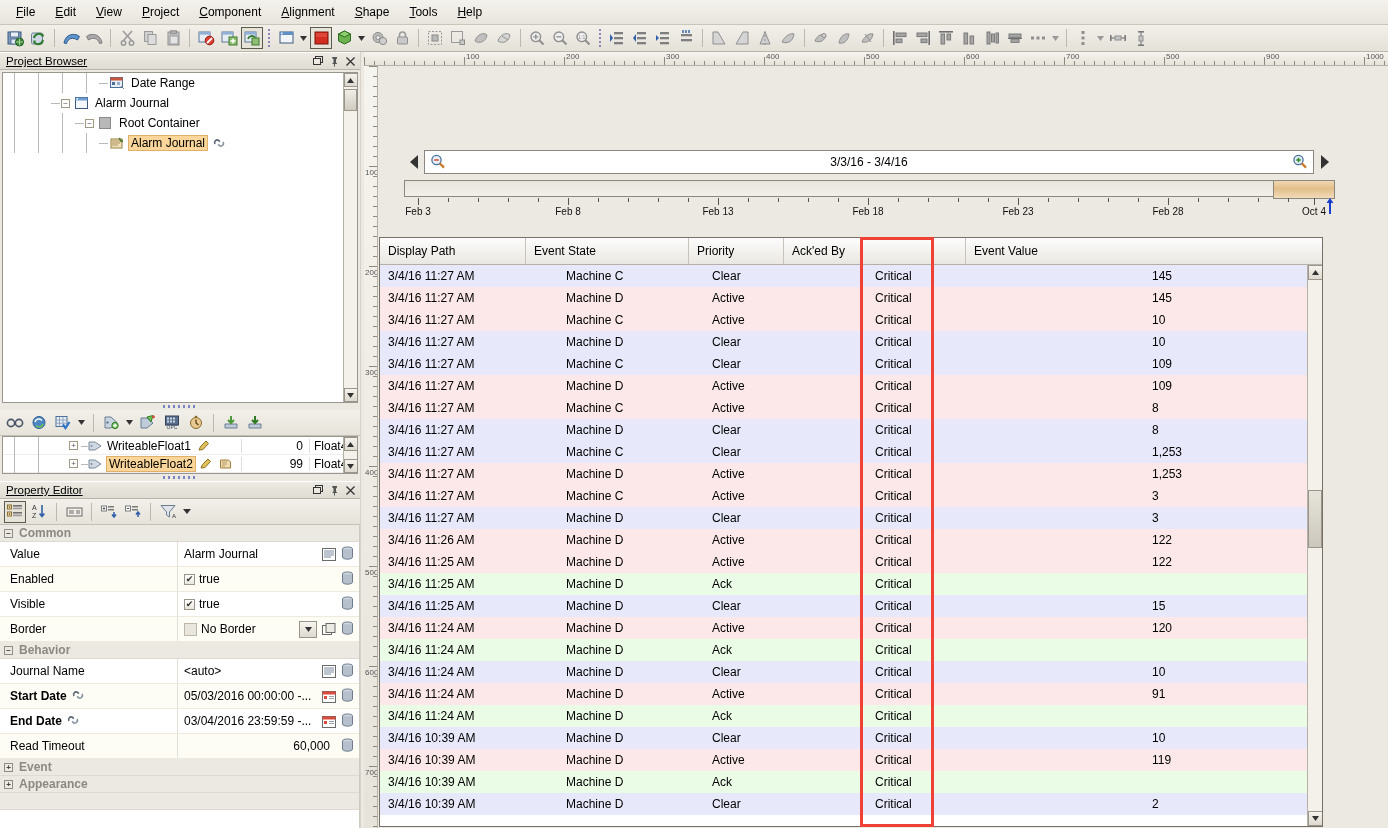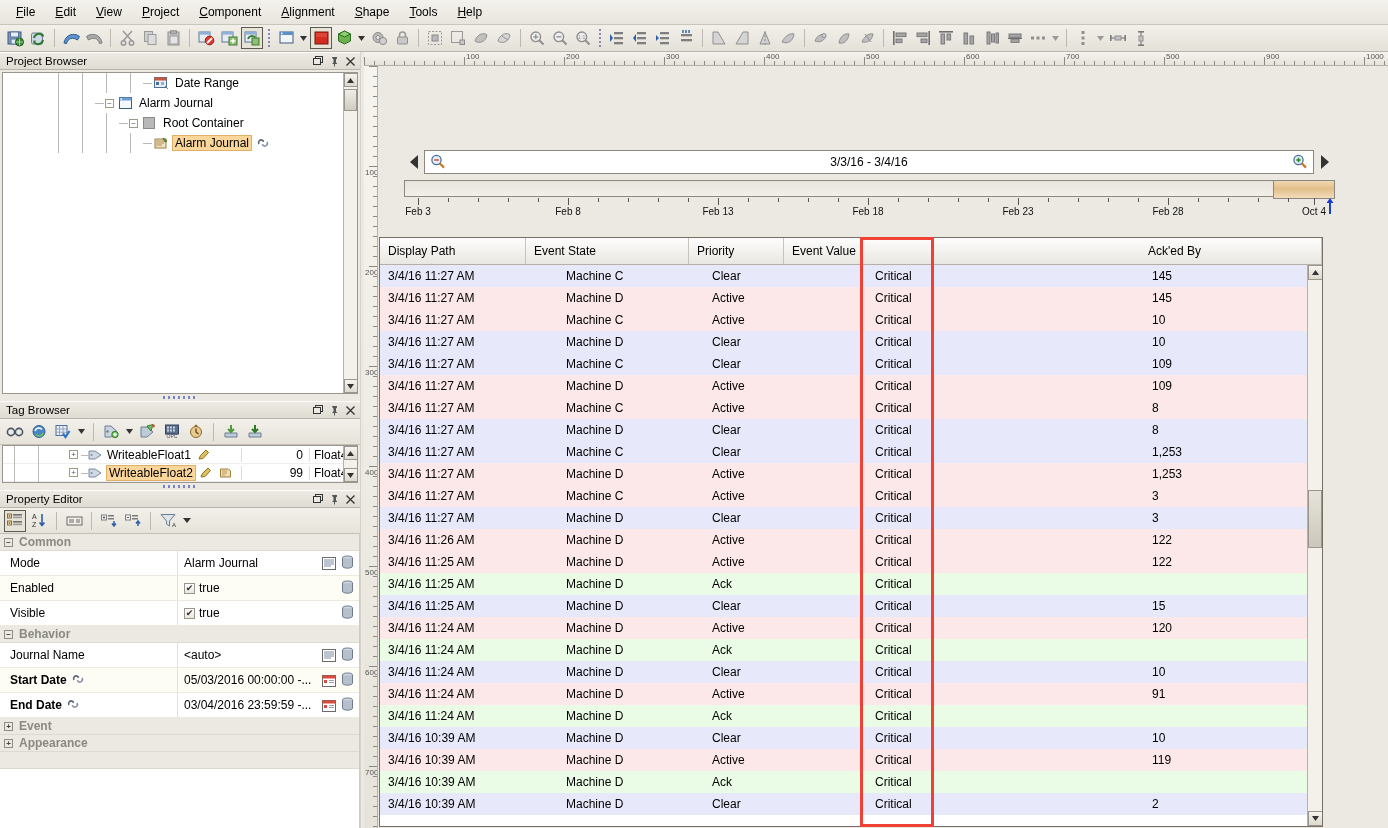--- a/index.html
+++ b/index.html
@@ -59,33 +59,33 @@
   
   .panel-title {
     height: 18px;
     background: linear-gradient(to bottom,#edeae3,#dfdcd3);
     border-top: 1px solid #fff;
     border-bottom: 1px solid #b8b4aa;
     display: flex; align-items: center;
     padding: 0 2px 0 6px;
     font-size: 11.5px;
   }
-  .panel-title .ttxt { flex: 1; }
+  .panel-title .ttxt { flex: 1; text-decoration: underline; }
   .panel-btn { width: 16px; height:14px; display:flex; align-items:center; justify-content:center; color:#333; font-size:11px; }
 
   
   .tree {
     background: #fff;
     border: 1px solid #9a968d;
     margin: 2px 2px 0 2px;
     flex: 1;
     position: relative;
     overflow: hidden;
   }
-  .tree-rows { position:absolute; inset:0 14px 0 0;padding-left:44px; }
+  .tree-rows { position:absolute; inset:0 14px 0 0; }
   .trow { height: 20px; display:flex; align-items:center; font-size:12px; white-space:nowrap; }
   .indent { width: 24px; height:20px; flex:none; position:relative; }
   .indent.guide::before { content:''; position:absolute; left:11px; top:0; bottom:0; width:1px; background:#b9b9b9; }
   .exp {
     width:9px;height:9px;border:1px solid #a09a84;background:#fff;
     display:inline-flex;align-items:center;justify-content:center;
     font-size:8px;line-height:7px;color:#555;flex:none; margin-right:3px;
   }
   .elbow { width:10px; height:20px; flex:none; position:relative; }
   .elbow::before{content:'';position:absolute;left:0;top:10px;width:9px;height:1px;background:#b9b9b9;}
@@ -654,40 +654,20 @@
             <svg width="7" height="5" viewBox="0 0 7 5">
               <path d="M3.5 5L0 0h7z" fill="#333"></path>
             </svg>
           </div>
       </div>
     </div>
     <div class="dotgrip">
         <i></i>
       </div>
 
-    <div class="panel-title">
-      <span class="ttxt">Tag Browser</span>
-      <span class="panel-btn">
-          <svg width="11" height="10" viewBox="0 0 11 10">
-            <rect x="2.5" y="0.5" width="7" height="6" fill="none" stroke="#333"></rect>
-            <rect x="0.5" y="2.5" width="7" height="6" fill="#ece9e2" stroke="#333"></rect>
-          </svg>
-        </span>
-      <span class="panel-btn">
-          <svg width="11" height="11" viewBox="0 0 11 11">
-            <path d="M3 1h5v1.5l-1 1v3l1.5 1.5H3L4.5 6.5v-3l-1-1z" fill="#555"></path>
-            <path d="M5.5 8v2.5" stroke="#555"></path>
-          </svg>
-        </span>
-      <span class="panel-btn">
-          <svg width="11" height="11" viewBox="0 0 11 11">
-            <path d="M1.5 1.5l8 8M9.5 1.5l-8 8" stroke="#333" stroke-width="1.3"></path>
-          </svg>
-        </span>
-    </div>
     <div class="tagbar">
       <div class="tb">
           <svg width="18" height="14" viewBox="0 0 18 14">
             <circle cx="5" cy="7" r="3.6" fill="none" stroke="#4a5568" stroke-width="1.6"></circle>
             <circle cx="13" cy="7" r="3.6" fill="none" stroke="#4a5568" stroke-width="1.6"></circle>
             <path d="M8.6 7h.8" stroke="#4a5568" stroke-width="1.6"></path>
           </svg>
         </div>
       <div class="tb">
           <svg width="16" height="15" viewBox="0 0 16 15">
@@ -909,21 +889,21 @@
           </div>
       </div>
 
       <div class="proplist">
 
         <div class="cat">
           <span class="exp2">−</span>
           <span>Common</span>
         </div>
         <div class="prow white">
-          <span class="pname">Mode</span>
+          <span class="pname">Value</span>
           <span class="pval">
             <span class="txt">Alarm Journal</span>
             <span class="minibtn">
                 <svg width="14" height="13" viewBox="0 0 14 13">
                   <rect x="0.5" y="0.5" width="13" height="12" fill="#fff" stroke="#6a6a6a"></rect>
                   <path d="M2 3h10M2 5h10M2 7h10M2 9h7" stroke="#7a8aa0" stroke-width="1"></path>
                 </svg>
               </span>
             <span class="bindicon"><svg width="15" height="15" viewBox="0 0 15 15">
                   <ellipse cx="7.5" cy="3.2" rx="5" ry="2.2" fill="#cfd6de" stroke="#6d7b8c"></ellipse>
@@ -940,20 +920,42 @@
                   <ellipse cx="7.5" cy="3.2" rx="5" ry="2.2" fill="#cfd6de" stroke="#6d7b8c"></ellipse>
                   <path d="M2.5 3.2v7.8c0 1.2 2.2 2.2 5 2.2s5-1 5-2.2V3.2" fill="#b6c0cc" stroke="#6d7b8c"></path>
                 </svg></span>
           </span>
         </div>
         <div class="prow white">
           <span class="pname">Visible</span>
           <span class="pval">
             <span class="chk">✔</span>
             <span class="txt">true</span>
+            <span class="bindicon"><svg width="15" height="15" viewBox="0 0 15 15">
+                  <ellipse cx="7.5" cy="3.2" rx="5" ry="2.2" fill="#cfd6de" stroke="#6d7b8c"></ellipse>
+                  <path d="M2.5 3.2v7.8c0 1.2 2.2 2.2 5 2.2s5-1 5-2.2V3.2" fill="#b6c0cc" stroke="#6d7b8c"></path>
+                </svg></span>
+          </span>
+        </div>
+        <div class="prow alt">
+          <span class="pname">Border</span>
+          <span class="pval">
+            <span style="width:13px;height:13px;background:#e9e6dd;border:1px solid #bdb8ab;flex:none"></span>
+            <span class="txt">No Border</span>
+            <span class="ddbtn">
+                <svg width="7" height="5" viewBox="0 0 7 5">
+                  <path d="M0 0h7L3.5 5z" fill="#333"></path>
+                </svg>
+              </span>
+            <span class="minibtn">
+                <svg width="14" height="13" viewBox="0 0 14 13">
+                  <rect x="0.5" y="2.5" width="9" height="9" fill="none" stroke="#6a6a6a"></rect>
+                  <rect x="4" y="0.5" width="9" height="9" fill="#ece9e2" stroke="#6a6a6a"></rect>
+                </svg>
+              </span>
             <span class="bindicon"><svg width="15" height="15" viewBox="0 0 15 15">
                   <ellipse cx="7.5" cy="3.2" rx="5" ry="2.2" fill="#cfd6de" stroke="#6d7b8c"></ellipse>
                   <path d="M2.5 3.2v7.8c0 1.2 2.2 2.2 5 2.2s5-1 5-2.2V3.2" fill="#b6c0cc" stroke="#6d7b8c"></path>
                 </svg></span>
           </span>
         </div>
 
         <div class="cat">
           <span class="exp2">−</span>
           <span>Behavior</span>
@@ -1009,20 +1011,30 @@
           <span class="pval">
             <span class="txt">03/04/2016 23:59:59 -...</span>
             <span class="minibtn">
                 <svg width="14" height="13" viewBox="0 0 14 13">
                   <rect x="0.5" y="1.5" width="13" height="11" fill="#fff" stroke="#6a6a6a"></rect>
                   <rect x="0.5" y="1.5" width="13" height="3" fill="#d94b3c"></rect>
                   <rect x="2" y="6" width="3" height="3" fill="#d94b3c"></rect>
                   <path d="M7 6.5h5M7 8.5h5" stroke="#9aa2ad"></path>
                 </svg>
               </span>
+            <span class="bindicon"><svg width="15" height="15" viewBox="0 0 15 15">
+                  <ellipse cx="7.5" cy="3.2" rx="5" ry="2.2" fill="#cfd6de" stroke="#6d7b8c"></ellipse>
+                  <path d="M2.5 3.2v7.8c0 1.2 2.2 2.2 5 2.2s5-1 5-2.2V3.2" fill="#b6c0cc" stroke="#6d7b8c"></path>
+                </svg></span>
+          </span>
+        </div>
+        <div class="prow alt">
+          <span class="pname">Read Timeout</span>
+          <span class="pval">
+            <span class="txt right">60,000</span>
             <span class="bindicon"><svg width="15" height="15" viewBox="0 0 15 15">
                   <ellipse cx="7.5" cy="3.2" rx="5" ry="2.2" fill="#cfd6de" stroke="#6d7b8c"></ellipse>
                   <path d="M2.5 3.2v7.8c0 1.2 2.2 2.2 5 2.2s5-1 5-2.2V3.2" fill="#b6c0cc" stroke="#6d7b8c"></path>
                 </svg></span>
           </span>
         </div>
 
         <div class="cat">
           <span class="exp2">+</span>
           <span>Event</span>
@@ -1335,25 +1347,25 @@
           <div class="tbl-head">
             <div class="th" style="width:146px">
               <span>Display Path</span>
             </div>
             <div class="th" style="width:163px">
               <span>Event State</span>
             </div>
             <div class="th" style="width:95px">
               <span>Priority</span>
             </div>
+            <div class="th" style="width:182px">
+              <span>Ack'ed By</span>
+            </div>
             <div class="th" style="flex:1;border-right:none">
               <span>Event Value</span>
-            </div>
-            <div class="th" style="width:182px">
-              <span>Ack'ed By</span>
             </div>
           </div>
           <div class="tbl-body" id="tbl-body">
               <div class="tr clear">
                 <div class="td" style="width: 178px;">3/4/16 11:27 AM</div>
                 <div class="td" style="width: 146px;">Machine C</div>
                 <div class="td" style="width: 163px;">Clear</div>
                 <div class="td" style="width: 95px;">Critical</div>
                 <div class="td" style="width: 182px;"></div>
                 <div class="td" style="flex: 1 1 0%;">145</div>

